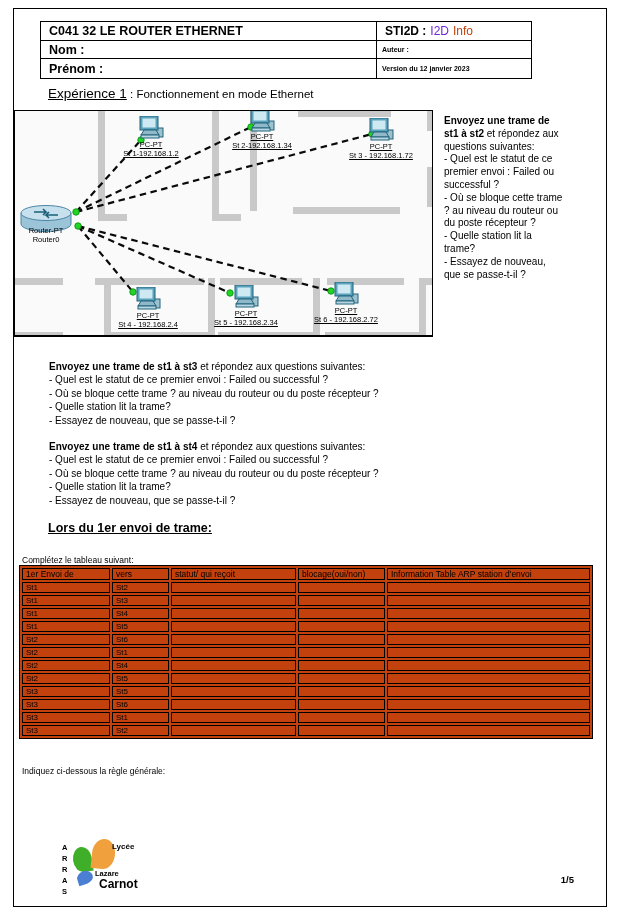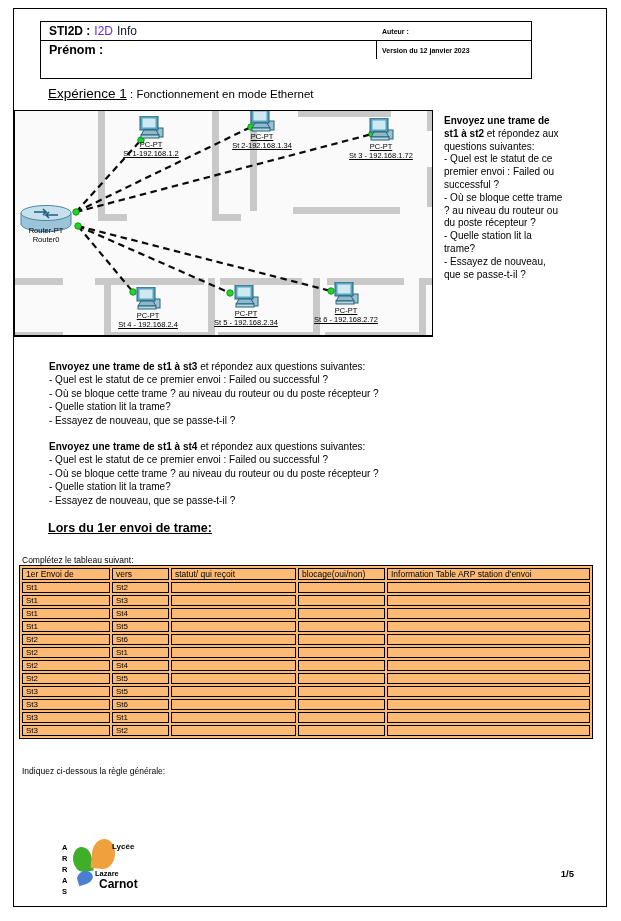--- a/index.html
+++ b/index.html
@@ -13,21 +13,21 @@
   
   .hdr { left:40px; top:21px; width:492px; border:1.5px solid #000; display:grid;
          grid-template-columns:336px 154px; grid-template-rows:19px 18px 19px; }
   .hc { border-right:1.5px solid #000; border-bottom:1.5px solid #000; display:flex; align-items:center; padding-left:8px; overflow:hidden; }
   .hc.last-col { border-right:none; }
   .hc.last-row { border-bottom:none; }
   .hc.big { font-size:12.5px; font-weight:bold; }
   .hc.small { font-size:7px; font-weight:bold; padding-left:5px; }
   .sti2d { font-size:12px; font-weight:bold; }
   .i2d { color:#6d28d9; font-weight:400; margin-left:4px; }
-  .info { color:#0f172a; font-weight:400; margin-left:4px; }
+  .info { color:#c2410c; font-weight:400; margin-left:4px; }
 
   
   .exp { left:48px; top:86px; font-size:11.5px; white-space:nowrap; }
   .exp .t { font-size:13.5px; text-decoration:underline; }
 
   
   .diagram { left:14px; top:110px; width:419px; height:227px; border:1px solid #000; border-bottom-width:2px; background:#fafafa; overflow:hidden; }
   .diagram svg.net { position:absolute; left:0; top:0; }
   .dev { position:absolute; }
   .dlabel { position:absolute; font-size:7.5px; line-height:8.5px; white-space:nowrap; transform:translateX(-50%); text-align:center;text-decoration:underline; }
@@ -40,49 +40,55 @@
   
   .task { left:49px; top:0; width:430px; font-size:10px; line-height:13.4px; }
   .task.t1 { top:360px; } .task.t2 { top:440px; }
 
   
   .sec-title { left:48px; top:521px; font-size:12.5px; font-weight:bold; text-decoration:underline; }
   .tbl-intro { left:22px; top:555px; font-size:8.5px; }
   .rule { left:22px; top:766px; font-size:8.5px; }
 
   
-  .tbl-wrap { left:19px; top:565px; width:574px; border:1px solid #000; background:#fdba74; }
+  .tbl-wrap { left:19px; top:565px; width:574px; border:1px solid #000; background:#c2410c; }
   table.grid { border-collapse:separate; border-spacing:2px; width:100%; table-layout:fixed; }
   table.grid th, table.grid td { border:1px solid #000; height:11px; font-size:8px; font-weight:normal; text-align:left; padding:0 3px; overflow:hidden; white-space:nowrap; }
   table.grid th { font-size:8.5px; }
 
   
   .arras { left:62px; top:842px; width:8px; font-size:7.5px; font-weight:bold; line-height:11px; word-break:break-all; }
   .petal { position:absolute; }
   .petal.g { left:73px; top:847px; width:19px; height:25px; background:#3fae29; border-radius:50% 50% 0 50%; transform:rotate(-8deg); }
   .petal.o { left:92px; top:839px; width:23px; height:30px; background:#f0a03c; border-radius:50% 50% 50% 0; transform:rotate(6deg); }
   .petal.b { left:77px; top:871px; width:16px; height:13px; background:#4a7fd4; border-radius:50% 50% 50% 0; transform:rotate(-18deg); }
   .lycee { left:112px; top:842px; font-size:8px; font-weight:bold; }
   .lazare { left:95px; top:869px; font-size:7.5px; font-weight:bold; }
   .carnot { left:99px; top:877px; font-size:12px; font-weight:bold; }
   .foot-right { left:250px; top:860px; width:338px; text-align:right; }
   .foot-title { font-size:11.5px; font-weight:bold; }
-  .foot-page { font-size:9.5px; font-weight:bold; margin-top:8px; padding-right:14px; }
+  .foot-page { font-size:9.5px; font-weight:bold; margin-top:14px; padding-right:14px; }
 </style>
 </head>
 <body>
 
 <div class="abs frame"></div>
 
 <div class="abs hdr">
+  <div class="hc big">
+      <span>C041 32 LE ROUTER ETHERNET</span>
+    </div>
   <div class="hc last-col">
     <span class="sti2d">STI2D :</span>
     <span class="sti2d i2d">I2D</span>
     <span class="sti2d info">Info</span>
   </div>
+  <div class="hc big">
+      <span>Nom :</span>
+    </div>
   <div class="hc small last-col">
       <span>Auteur :</span>
     </div>
   <div class="hc big last-row">
       <span>Prénom :</span>
     </div>
   <div class="hc small last-col last-row">
       <span>Version du 12 janvier 2023</span>
     </div>
 </div>

